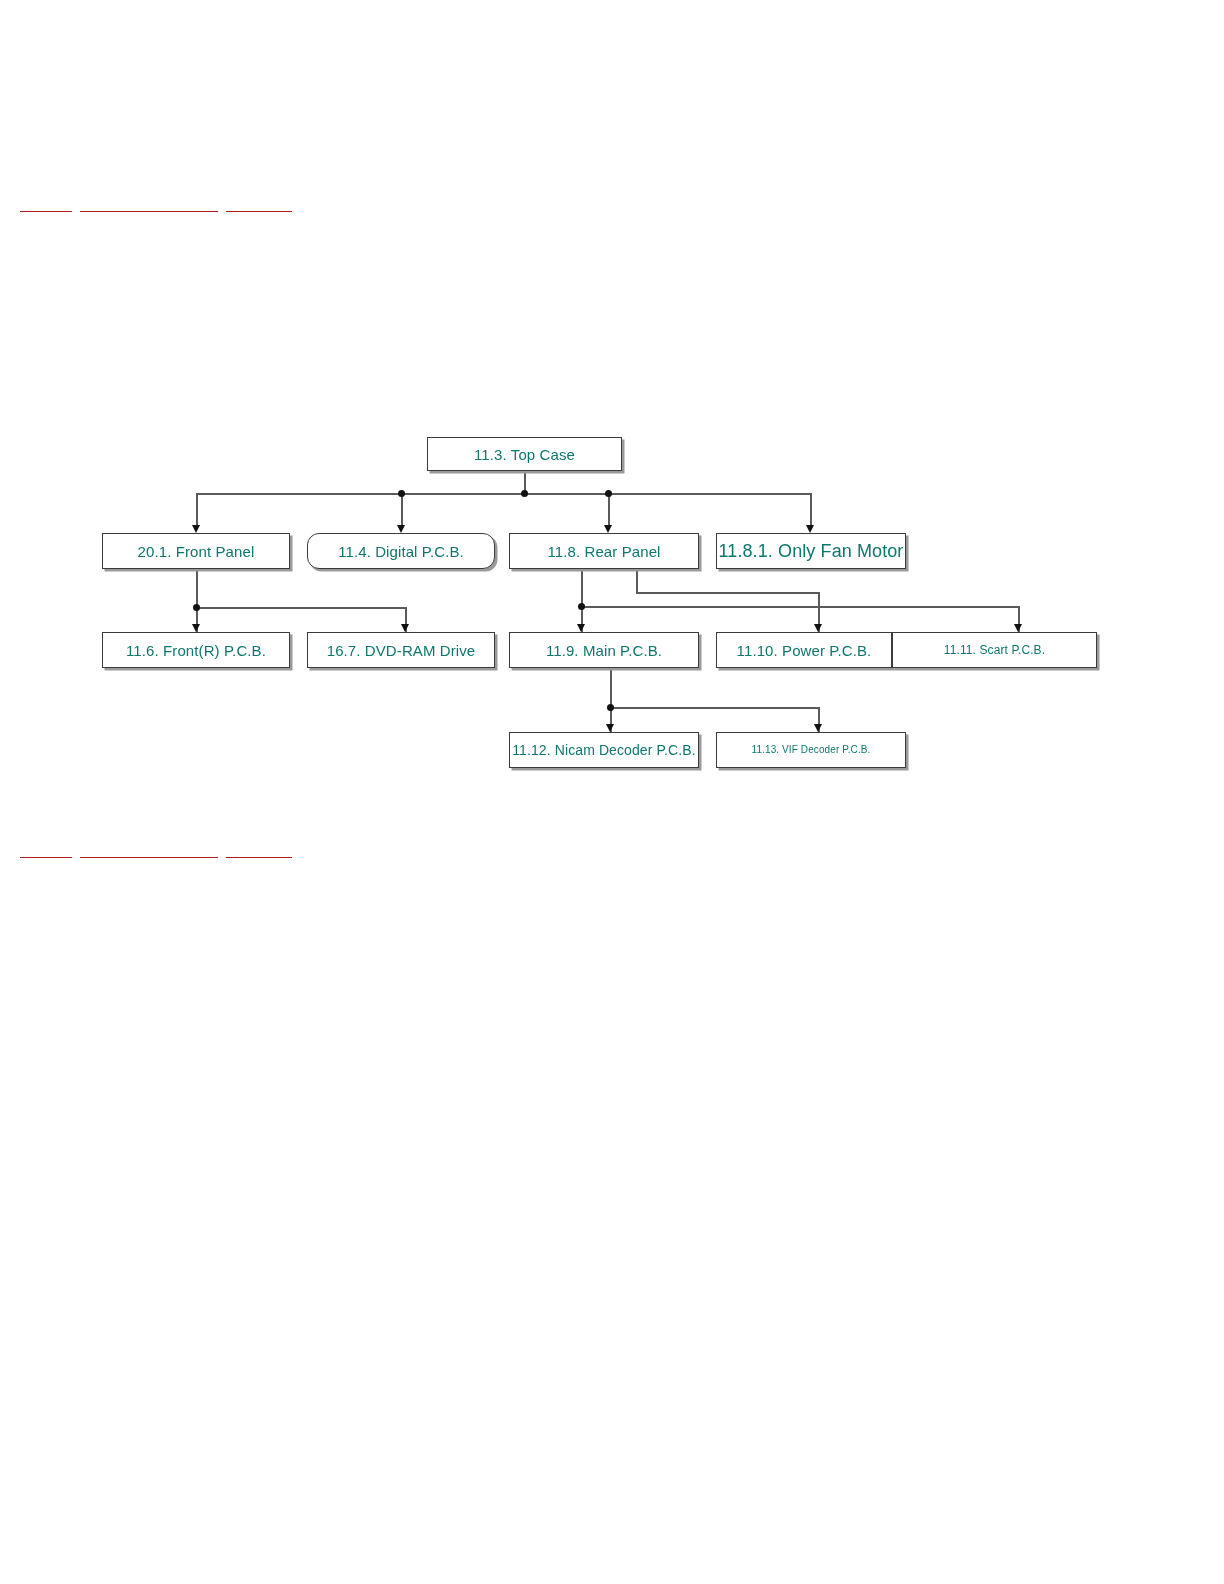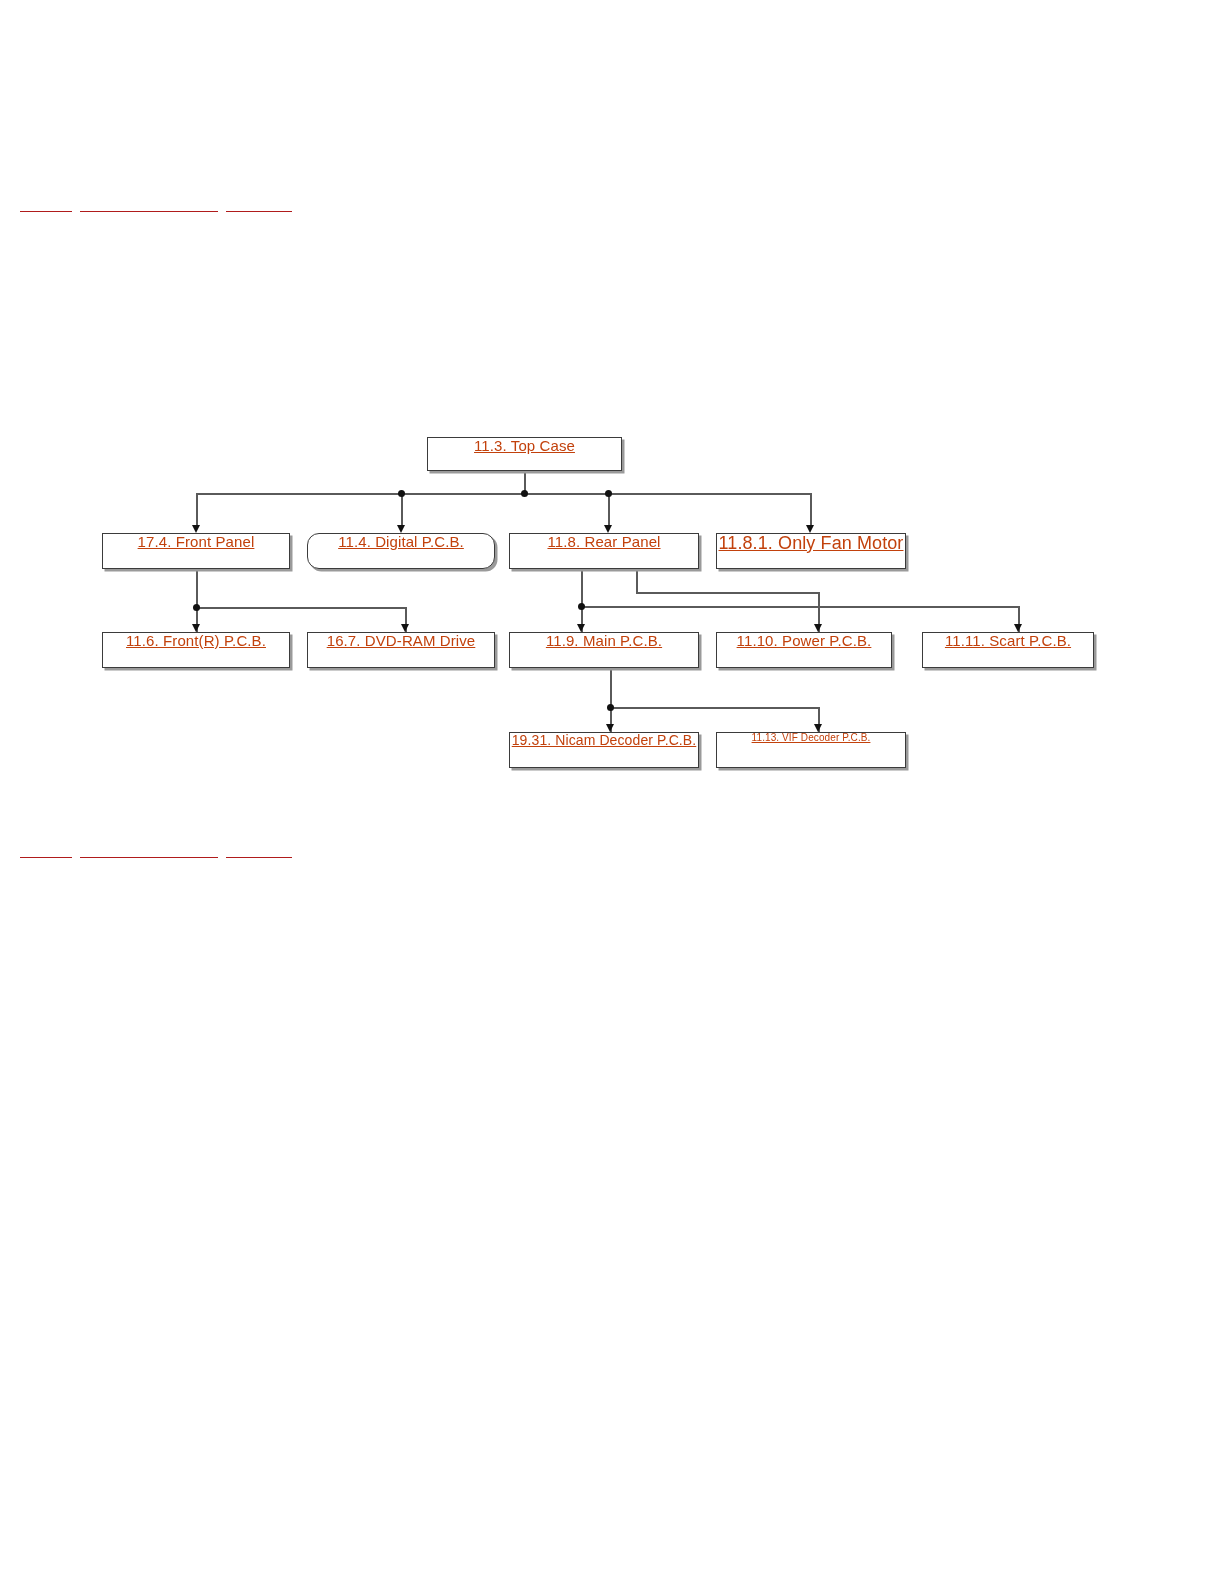--- a/index.html
+++ b/index.html
@@ -42,26 +42,25 @@
     height: 1584px;
   }
 
   .node {
     position: absolute;
     box-sizing: border-box;
     background: #ffffff;
     border: 1.4px solid #3b3b3b;
     box-shadow: 2.5px 2.5px 0 0 #9a9a9a;
     display: flex;
-    align-items: flex-start;
+    align-items: center;
     justify-content: center;
-    color: #c2410c;
+    color: #0f766e;
     letter-spacing: 0.1px;
     white-space: nowrap;
-    text-decoration: underline;
   }
   .node .node-label {
     display: block;
     text-align: center;
     line-height: 1;
   }
 
   
   .seg {
     position: absolute;
@@ -135,21 +134,21 @@
     <div class="arrow" style="left: 405px; top: 624px;"></div>
     <div class="arrow" style="left: 581px; top: 624px;"></div>
     <div class="arrow" style="left: 818px; top: 624px;"></div>
     <div class="arrow" style="left: 1018px; top: 624px;"></div>
     <div class="arrow" style="left: 610px; top: 724px;"></div>
     <div class="arrow" style="left: 818px; top: 724px;"></div>
     <div class="node" style="left: 427px; top: 437px; width: 195px; height: 34px; font-size: 15px; border-color: rgb(59, 59, 59); box-shadow: rgb(154, 154, 154) 2.5px 2.5px 0px 0px;">
       <span class="node-label">11.3.  Top Case</span>
     </div>
     <div class="node" style="left: 102px; top: 533px; width: 188px; height: 36px; font-size: 15px; border-color: rgb(59, 59, 59); box-shadow: rgb(154, 154, 154) 2.5px 2.5px 0px 0px;">
-      <span class="node-label">17.4.  Front Panel</span>
+      <span class="node-label">20.1.  Front Panel</span>
     </div>
     <div class="node" style="left: 307px; top: 533px; width: 188px; height: 36px; font-size: 15px; border-color: rgb(59, 59, 59); box-shadow: rgb(154, 154, 154) 2.5px 2.5px 0px 0px; border-radius: 12px;">
       <span class="node-label">11.4.  Digital P.C.B.</span>
     </div>
     <div class="node" style="left: 509px; top: 533px; width: 190px; height: 36px; font-size: 15px; border-color: rgb(59, 59, 59); box-shadow: rgb(154, 154, 154) 2.5px 2.5px 0px 0px;">
       <span class="node-label">11.8.  Rear Panel</span>
     </div>
     <div class="node" style="left: 716px; top: 533px; width: 190px; height: 36px; font-size: 18px; border-color: rgb(59, 59, 59); box-shadow: rgb(154, 154, 154) 2.5px 2.5px 0px 0px;">
       <span class="node-label">11.8.1.  Only Fan Motor</span>
     </div>
@@ -158,25 +157,25 @@
     </div>
     <div class="node" style="left: 307px; top: 632px; width: 188px; height: 36px; font-size: 15px; border-color: rgb(59, 59, 59); box-shadow: rgb(154, 154, 154) 2.5px 2.5px 0px 0px;">
       <span class="node-label">16.7.  DVD-RAM Drive</span>
     </div>
     <div class="node" style="left: 509px; top: 632px; width: 190px; height: 36px; font-size: 15px; border-color: rgb(59, 59, 59); box-shadow: rgb(154, 154, 154) 2.5px 2.5px 0px 0px;">
       <span class="node-label">11.9.  Main P.C.B.</span>
     </div>
     <div class="node" style="left: 716px; top: 632px; width: 176px; height: 36px; font-size: 15px; border-color: rgb(59, 59, 59); box-shadow: rgb(154, 154, 154) 2.5px 2.5px 0px 0px;">
       <span class="node-label">11.10.  Power P.C.B.</span>
     </div>
-    <div class="node" style="left: 922px; top: 632px; width: 172px; height: 36px; font-size: 15px; border-color: rgb(59, 59, 59); box-shadow: rgb(154, 154, 154) 2.5px 2.5px 0px 0px;">
+    <div class="node" style="left: 892px; top: 632px; width: 205px; height: 36px; font-size: 12px; border-color: rgb(59, 59, 59); box-shadow: rgb(154, 154, 154) 2.5px 2.5px 0px 0px;">
       <span class="node-label">11.11.  Scart P.C.B.</span>
     </div>
     <div class="node" style="left: 509px; top: 732px; width: 190px; height: 36px; font-size: 14px; border-color: rgb(59, 59, 59); box-shadow: rgb(154, 154, 154) 2.5px 2.5px 0px 0px;">
-      <span class="node-label">19.31.  Nicam Decoder P.C.B.</span>
+      <span class="node-label">11.12.  Nicam Decoder P.C.B.</span>
     </div>
     <div class="node" style="left: 716px; top: 732px; width: 190px; height: 36px; font-size: 10px; border-color: rgb(59, 59, 59); box-shadow: rgb(154, 154, 154) 2.5px 2.5px 0px 0px;">
       <span class="node-label">11.13.  VIF Decoder P.C.B.</span>
     </div>
   </div>
 
 <div class="rule-group bottom">
     <div class="rule" style="left: 20px; width: 52px; border-bottom-color: rgb(176, 27, 27);"></div>
     <div class="rule" style="left: 80px; width: 138px; border-bottom-color: rgb(176, 27, 27);"></div>
     <div class="rule" style="left: 226px; width: 66px; border-bottom-color: rgb(176, 27, 27);"></div>

